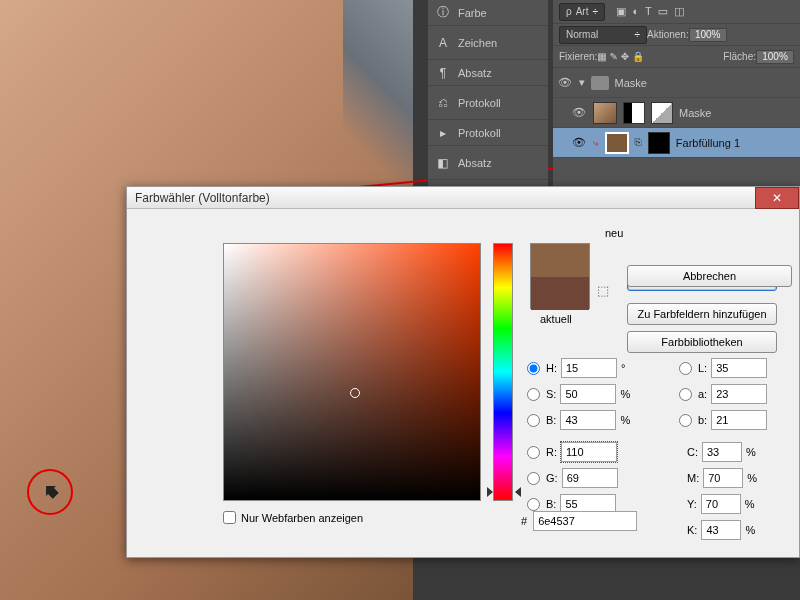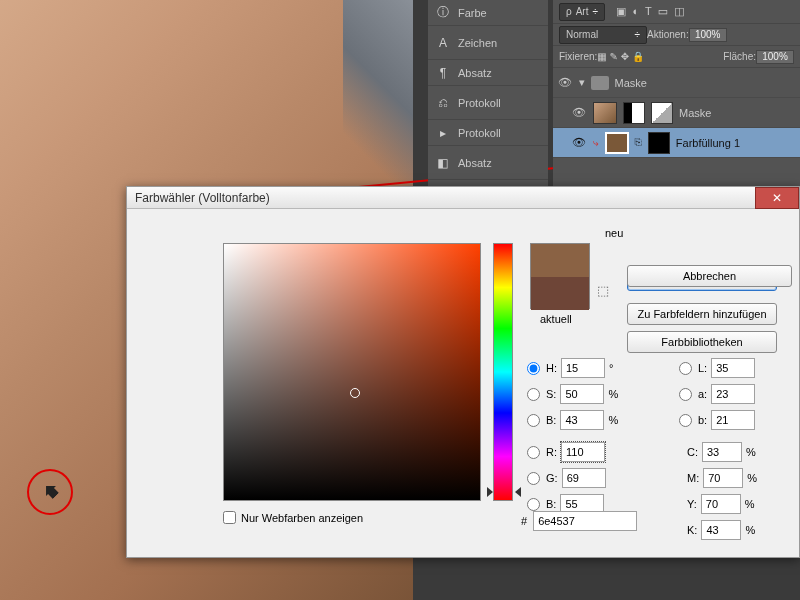--- a/index.html
+++ b/index.html
@@ -50,21 +50,21 @@
   .lbl-akt { position:absolute; left:413px; top:104px; font-size:11px; }
   .cube { position:absolute; left:470px; top:74px; font-size:13px; color:#666; }
   .btn { position:absolute; height:22px; border:1px solid #8a8a8a; background:linear-gradient(#fdfdfd,#e6e6e6); border-radius:3px; font-size:11px; display:flex; align-items:center; justify-content:center; }
   .btn.ok { left:500px; top:28px; width:150px; border:1px solid #2a72c8; box-shadow:0 0 0 1px #9cc3ee inset;margin-top:32px; }
   .btn.cancel { left:500px; top:56px; width:165px; }
   .btn.add { left:500px; top:94px; width:150px; }
   .btn.lib { left:500px; top:122px; width:150px; }
   
   .numcol { position:absolute; font-size:11px; }
   .numrow { display:flex; align-items:center; height:26px; gap:4px; }
-  .numrow input[type=text]{ width:44px; height:20px; border:1px solid #a0a0a0; font-size:11px; padding:0 4px; text-align:left; background:#fff;}
+  .numrow input[type=text]{ width:56px; height:20px; border:1px solid #a0a0a0; font-size:11px; padding:0 4px; text-align:left; background:#fff;}
   .numrow .unit{ width:14px; }
   .numrow input[type=radio]{ margin-right:2px; }
   .colHSB { left:400px; top:146px; }
   .colRGB { left:400px; top:230px; }
   .colLab { left:552px; top:146px; }
   .colCMYK{ left:560px; top:230px; }
   .colCMYK .numrow input[type=text]{ width:40px; }
   .webonly { position:absolute; left:96px; top:302px; font-size:11px; display:flex; align-items:center; gap:5px;}
   .hex { position:absolute; left:394px; top:302px; font-size:11px; display:flex; align-items:center; gap:6px;}
   .hex input { width:104px; height:20px; border:1px solid #a0a0a0; font-size:11px; padding:0 4px;}

